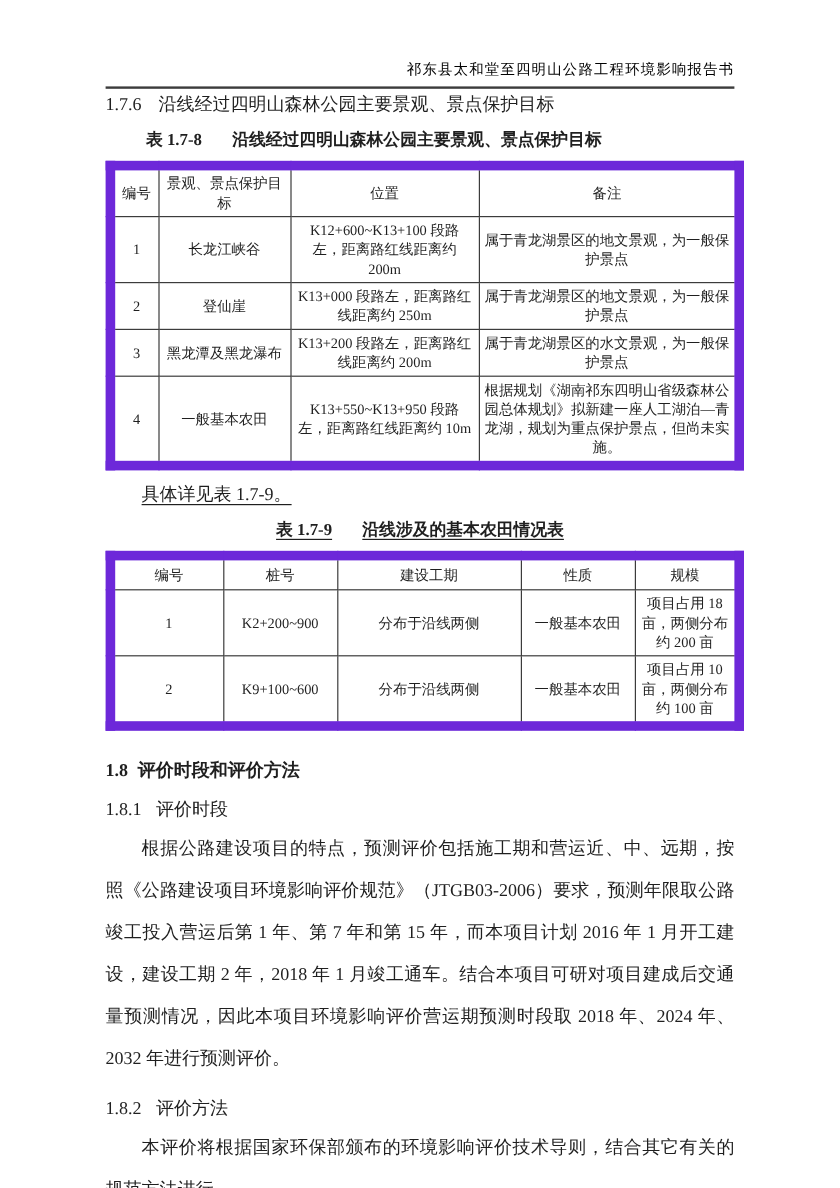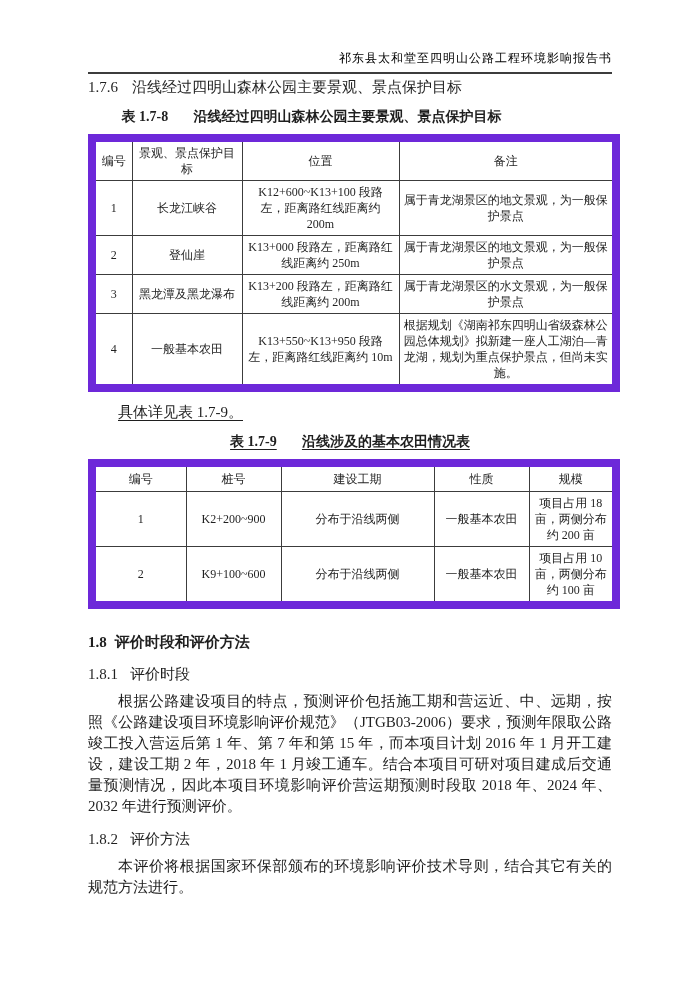--- a/index.html
+++ b/index.html
@@ -51,21 +51,21 @@
   table.t178 tr.tall td { height: 50px; }
   table.t179 td { height: 28px; }
   td.left-cell { text-align: left; margin-left: 40px; }
   .h2 { margin-top: 24px; font-size: 15px; font-weight: bold; }
   .h2 .num { margin-right: 8px; }
   .h3b { margin-top: 13px; font-size: 15px; }
   .h3b .num { margin-right: 12px; }
   p.body-p {
     margin: 7px 0 0 0;
     font-size: 15px;
-    line-height: 21px;
+    line-height: 35px;
     text-indent: 2em;
     text-align: justify;
   }
   .page-number {
     position: absolute;
     left: 0; right: 0;
     bottom: 40px;
     text-align: center;
     font-size: 13px;
   }

